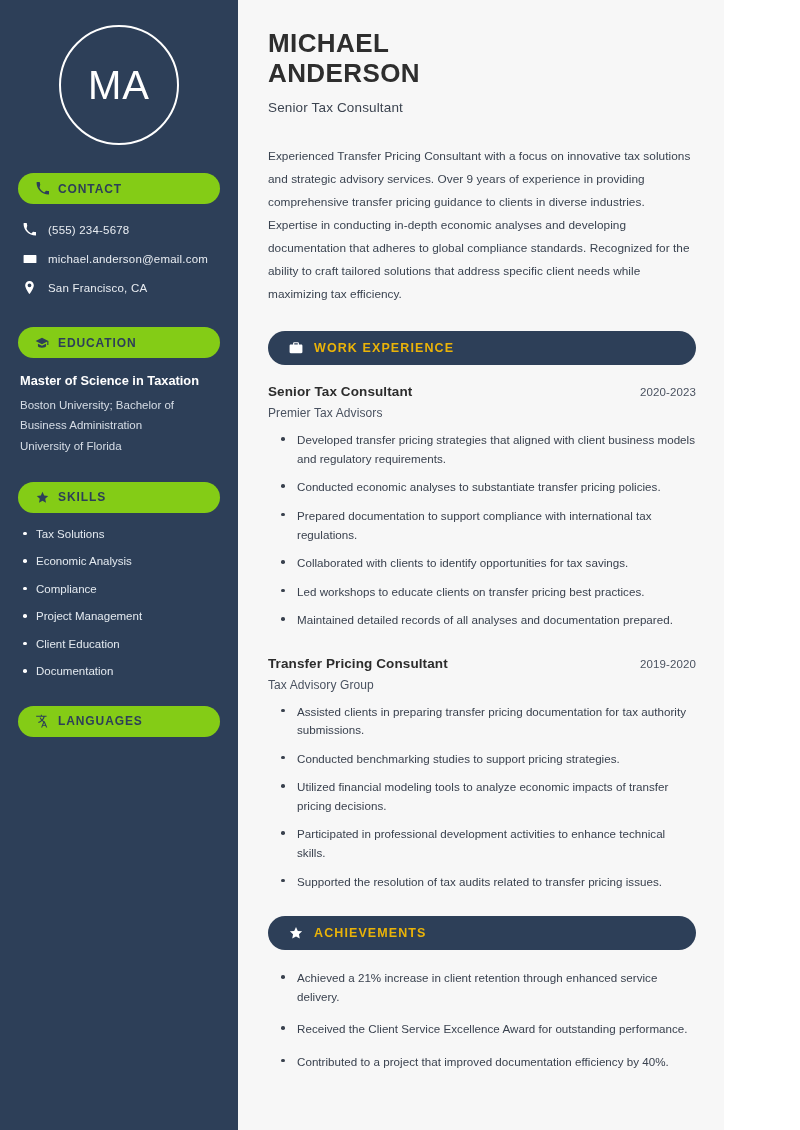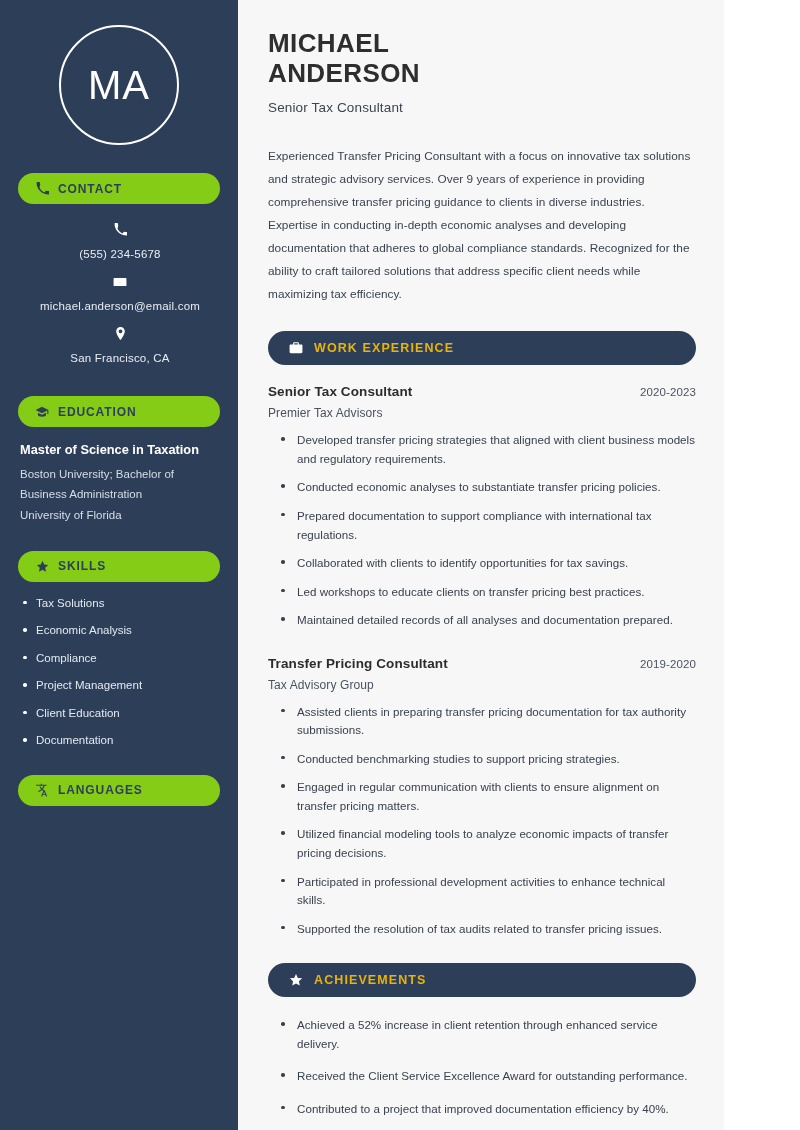--- a/index.html
+++ b/index.html
@@ -79,21 +79,20 @@
   }
   .pill .pill-icon svg { display: block; }
 
   .contact-list { margin-bottom: 28px; }
   .contact-row {
     display: flex;
     align-items: center;
     gap: 11px;
     padding: 4px 2px 4px 4px;
     margin-bottom: 6px;
-    flex-direction: column;
   }
   .contact-row .c-icon {
     width: 15px;
     height: 15px;
     flex: 0 0 auto;
     display: flex;
     align-items: center;
     justify-content: center;
     color: #ffffff;
   }
@@ -380,36 +379,35 @@
 
     <div class="job">
       <div class="job-head">
         <span class="job-role">Transfer Pricing Consultant</span>
         <span class="job-dates">2019-2020</span>
       </div>
       <div class="job-company">Tax Advisory Group</div>
       <ul class="bullets">
         <li>Assisted clients in preparing transfer pricing documentation for tax authority submissions.</li>
         <li>Conducted benchmarking studies to support pricing strategies.</li>
-        <li>Engaged in regular communication with clients to ensure alignment on transfer pricing matters.</li>
         <li>Utilized financial modeling tools to analyze economic impacts of transfer pricing decisions.</li>
         <li>Participated in professional development activities to enhance technical skills.</li>
         <li>Supported the resolution of tax audits related to transfer pricing issues.</li>
       </ul>
     </div>
 
     <div class="sec-header">
       <span class="sec-icon">
         <svg width="14" height="14" viewBox="0 0 24 24" fill="currentColor">
             <path d="M12 1.5l3.1 6.9 7.4.8-5.5 5 1.5 7.3L12 17.8 5.5 21.5 7 14.2l-5.5-5 7.4-.8L12 1.5z"></path>
           </svg>
       </span>
       <span class="sec-label">ACHIEVEMENTS</span>
     </div>
 
     <ul class="bullets achv-list">
-      <li>Achieved a 52% increase in client retention through enhanced service delivery.</li>
+      <li>Achieved a 21% increase in client retention through enhanced service delivery.</li>
       <li>Received the Client Service Excellence Award for outstanding performance.</li>
       <li>Contributed to a project that improved documentation efficiency by 40%.</li>
     </ul>
 
   </main>
 </div>
 
 </body></html>

